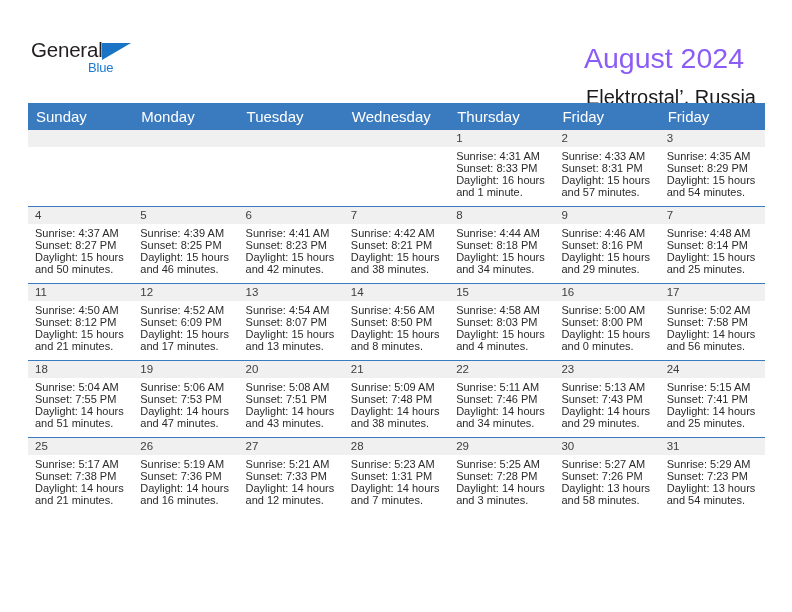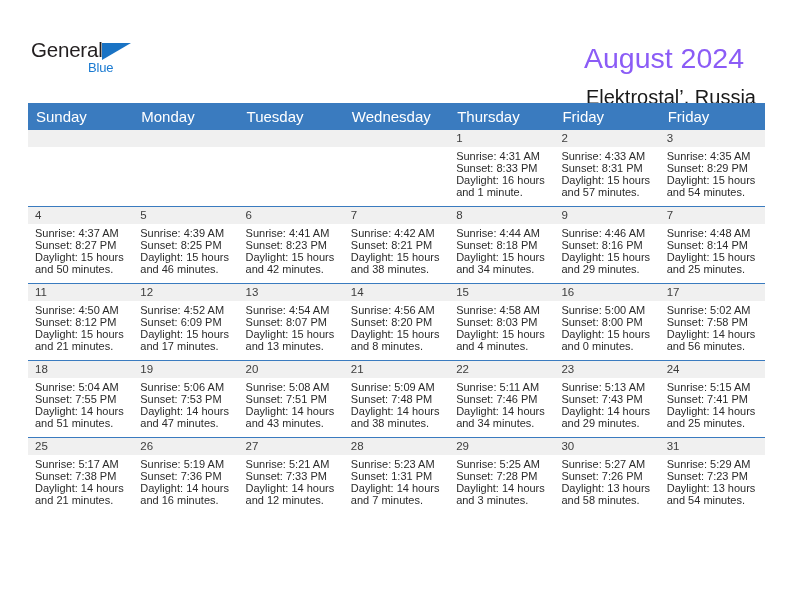--- a/index.html
+++ b/index.html
@@ -311,21 +311,21 @@
               <div>Sunrise: 4:54 AM</div>
               <div>Sunset: 8:07 PM</div>
               <div>Daylight: 15 hours</div>
               <div>and 13 minutes.</div>
             </div>
           </td>
           <td>
             <div class="daynum-band">14</div>
             <div class="cell-body">
               <div>Sunrise: 4:56 AM</div>
-              <div>Sunset: 8:20 PM</div>
+              <div>Sunset: 8:50 PM</div>
               <div>Daylight: 15 hours</div>
               <div>and 8 minutes.</div>
             </div>
           </td>
           <td>
             <div class="daynum-band">15</div>
             <div class="cell-body">
               <div>Sunrise: 4:58 AM</div>
               <div>Sunset: 8:03 PM</div>
               <div>Daylight: 15 hours</div>

